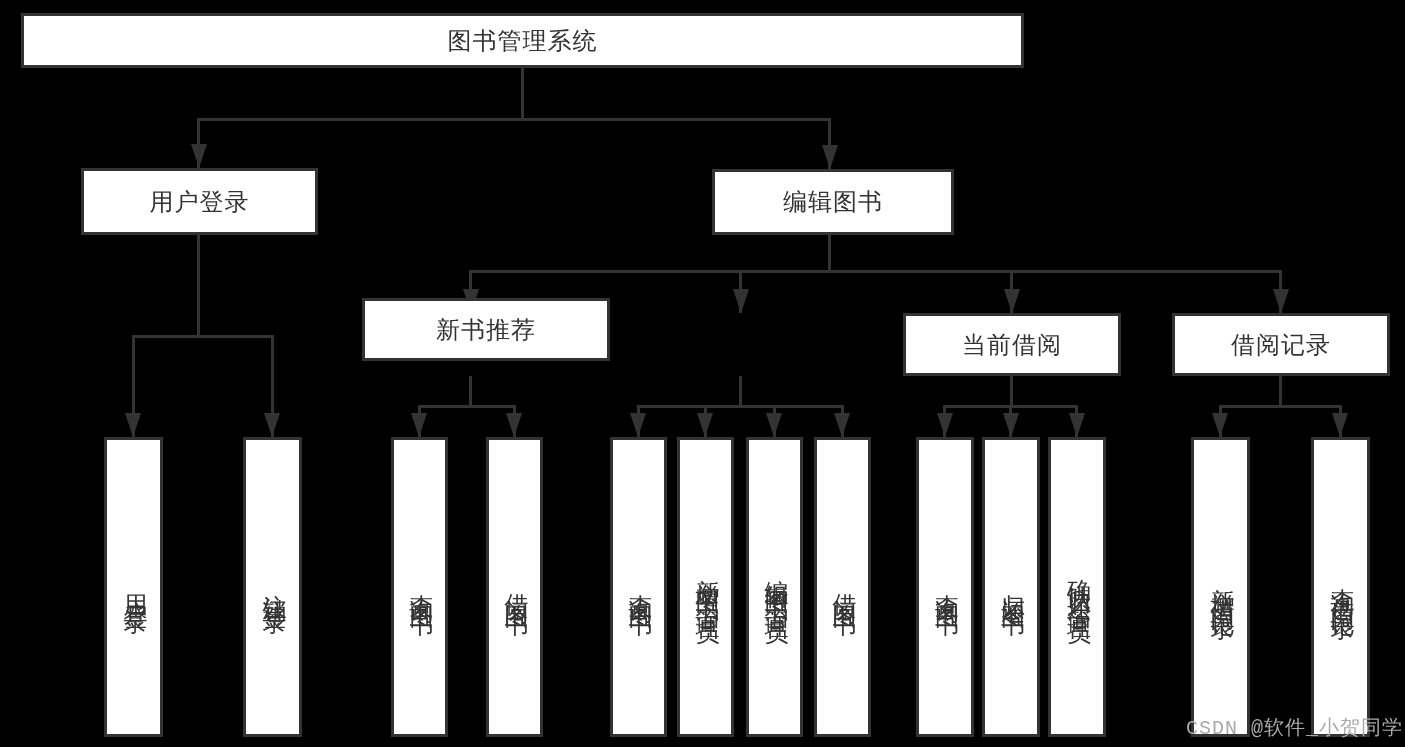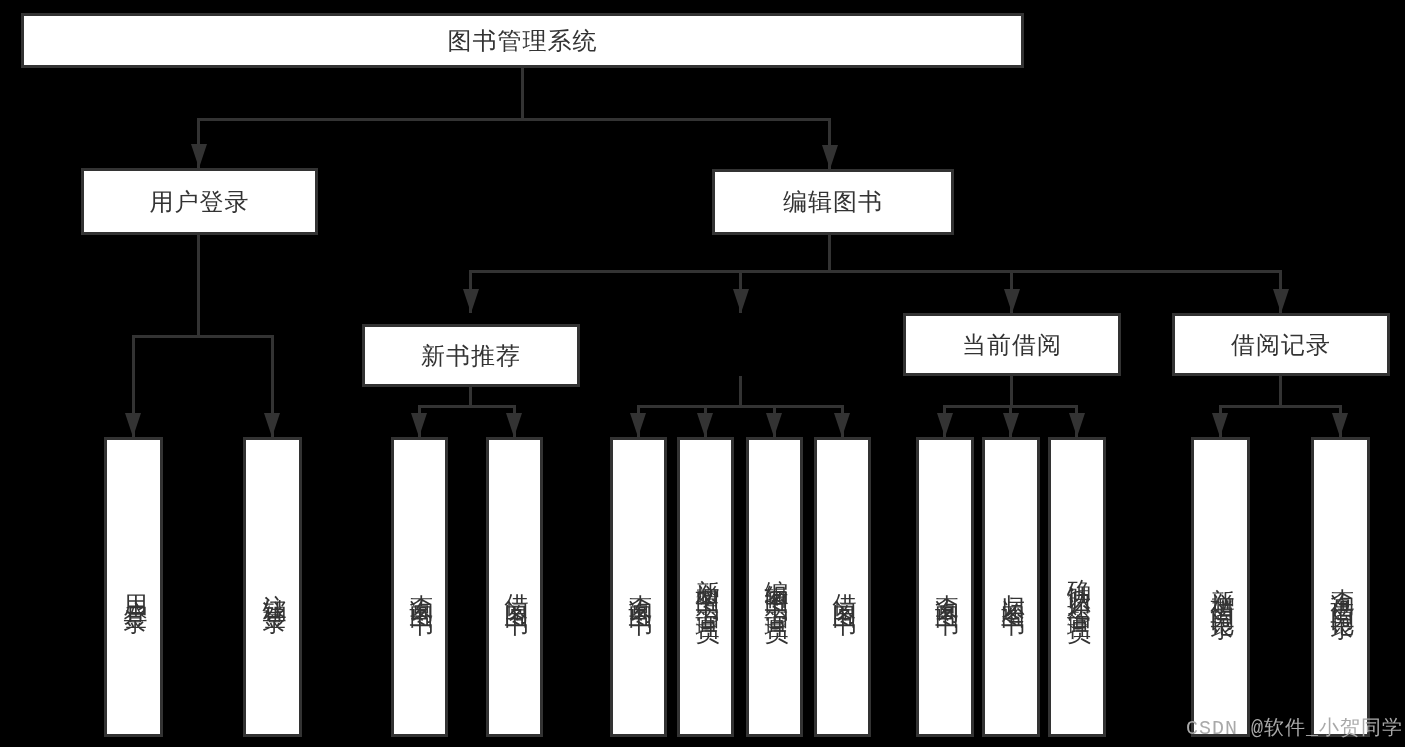--- a/index.html
+++ b/index.html
@@ -89,21 +89,21 @@
   <div class="ah" style="left:1003px;top:413px"></div>
   <div class="ah" style="left:1069px;top:413px"></div>
   <div class="ah" style="left:1212px;top:413px"></div>
   <div class="ah" style="left:1332px;top:413px"></div>
 
   <div class="node" style="left:21px;top:13px;width:1003px;height:55px">图书管理系统</div>
 
   <div class="node" style="left:81px;top:168px;width:237px;height:67px">用户登录</div>
   <div class="node" style="left:712px;top:169px;width:242px;height:66px">编辑图书</div>
 
-  <div class="node" style="left:362px;top:324px;width:218px;height:63px">新书推荐</div>
+  <div class="node" style="left:362px;top:298px;width:248px;height:63px">新书推荐</div>
   <div class="node" style="left:903px;top:313px;width:218px;height:63px">当前借阅</div>
   <div class="node" style="left:1172px;top:313px;width:218px;height:63px">借阅记录</div>
 
   <div class="vnode" style="left:104px;top:437px;width:59px;height:300px">用户登录</div>
   <div class="vnode" style="left:243px;top:437px;width:59px;height:300px">注销登录</div>
 
   <div class="vnode" style="left:391px;top:437px;width:57px;height:300px">查询图书</div>
   <div class="vnode" style="left:486px;top:437px;width:57px;height:300px">借阅图书</div>
 
   <div class="vnode" style="left:610px;top:437px;width:57px;height:300px">查询图书</div>

